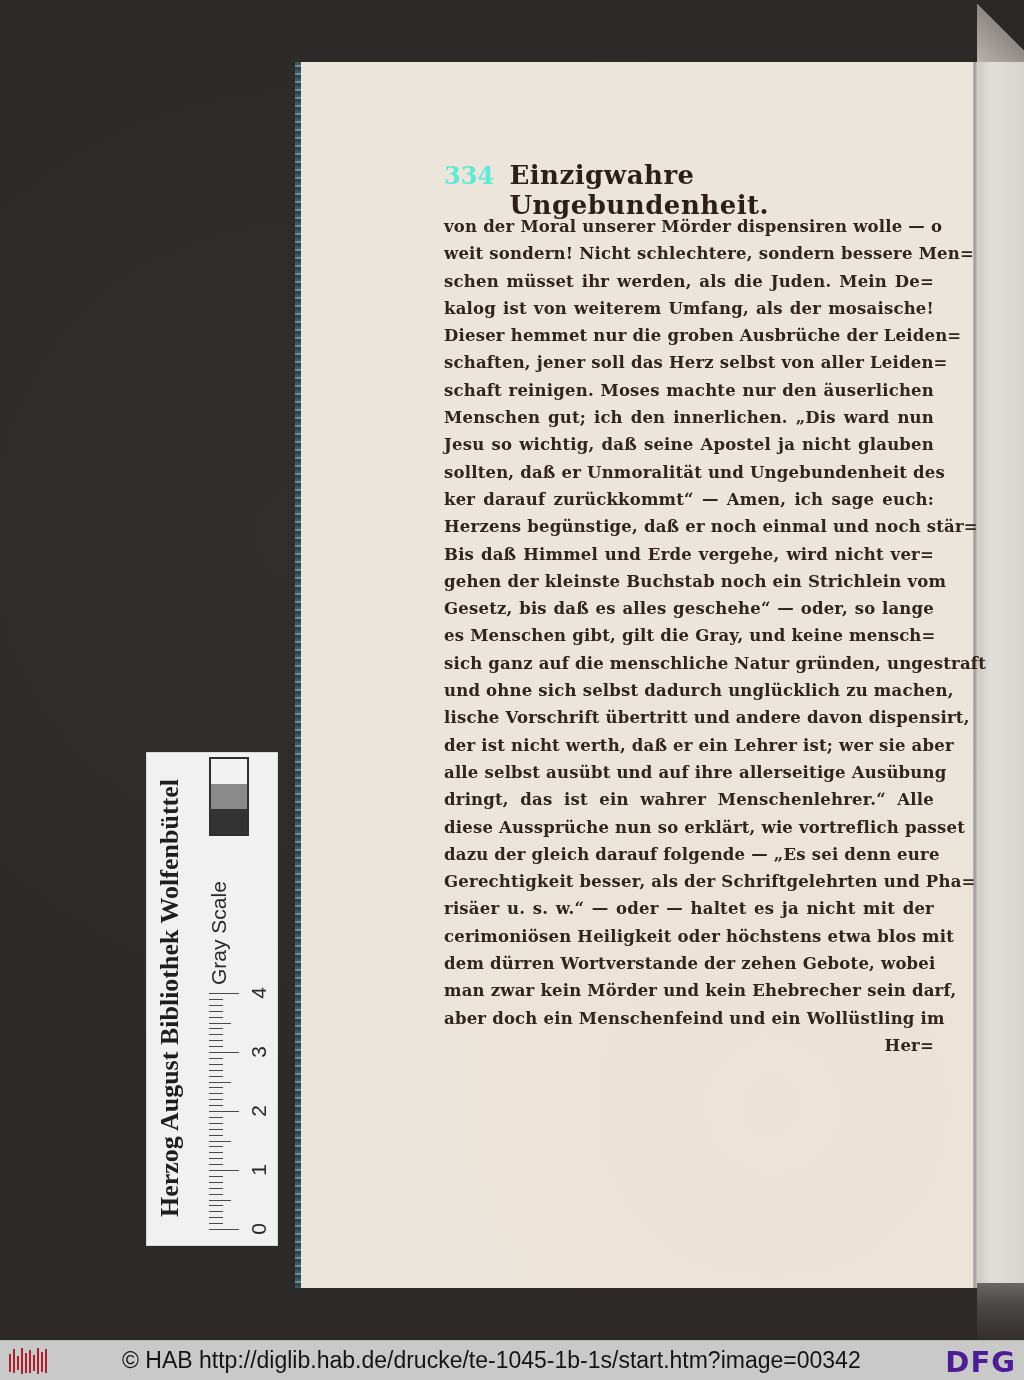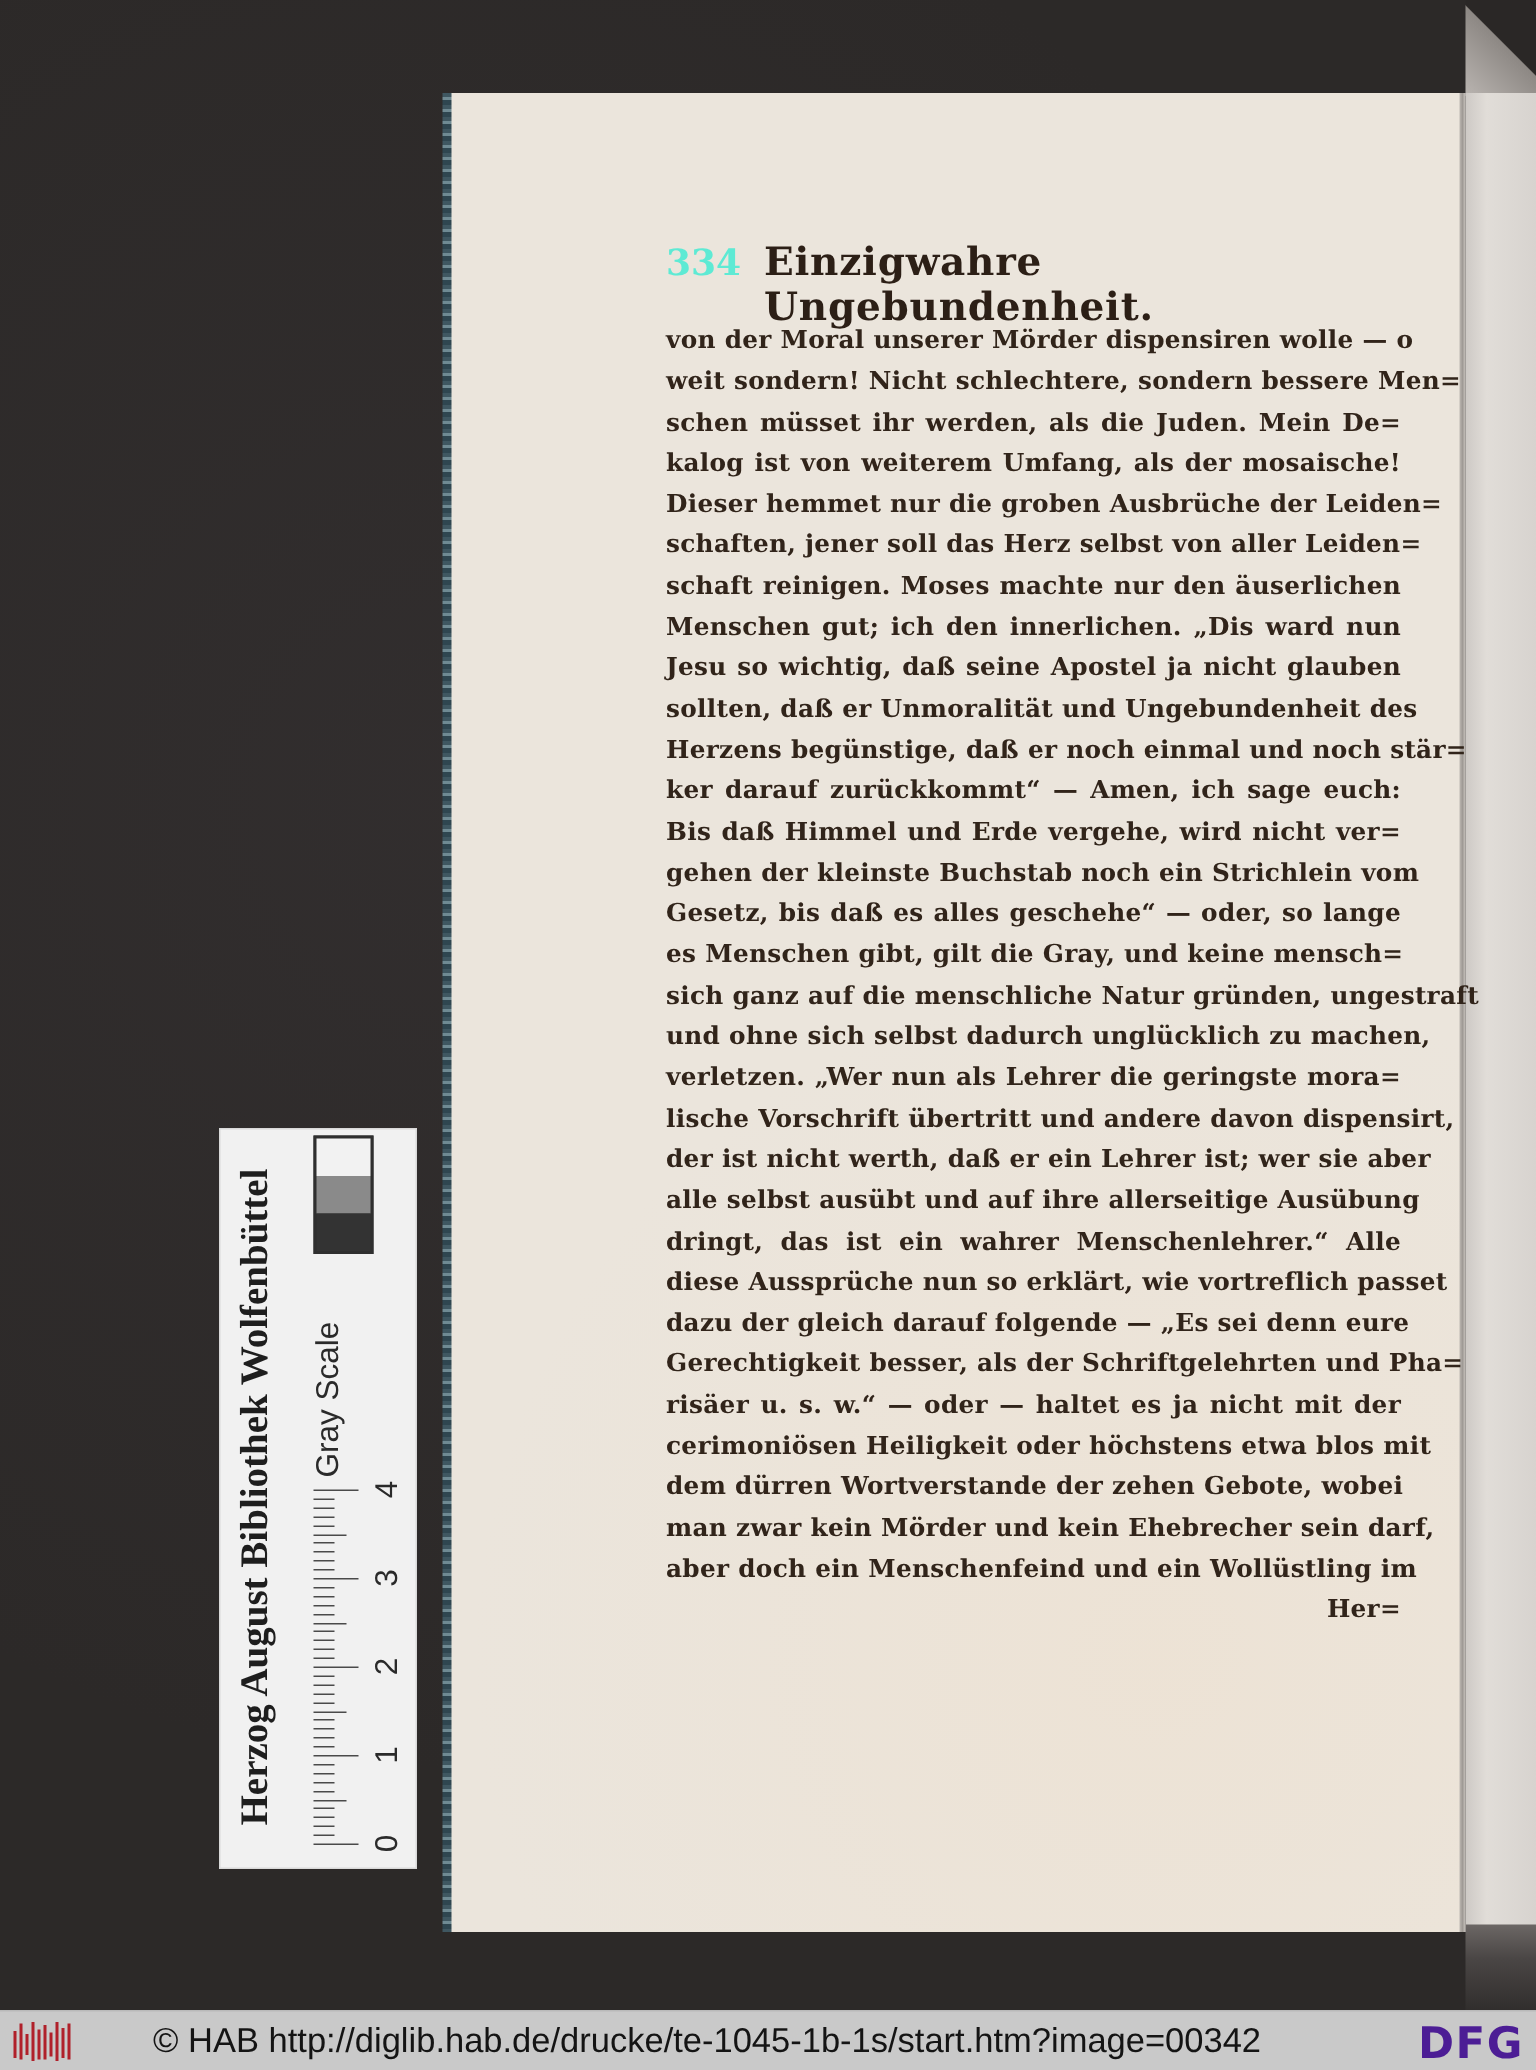--- a/index.html
+++ b/index.html
@@ -99,21 +99,21 @@
     }
     .ruler-num {
       position: absolute; left: 56px;
       transform: rotate(-90deg);
       font-family: "Liberation Sans", sans-serif; font-size: 21px; color: #2a2a2a;
     }
     
     .footer {
       position: absolute; left: 0; top: 1340px; width: 1024px; height: 40px;
       background: #c9c9c9; border-top: 1px solid #b9b9b9;
-      display: flex; align-items: center;
+      display: flex; align-items: center; gap: 20px;
     }
     .hab-logo {
       width: 48px; height: 40px; display: flex; align-items: center; justify-content: center;
       margin-left: 4px;
     }
     .copyright {
       font-family: "Liberation Sans", sans-serif; font-size: 23px; color: #141414;
       margin-left: 50px; white-space: nowrap;
     }
     .dfg-logo {
@@ -143,29 +143,28 @@
       <div class="line">von der Moral unserer Mörder dispensiren wolle — o</div>
       <div class="line">weit sondern! Nicht schlechtere, sondern bessere Men=</div>
       <div class="line">schen müsset ihr werden, als die Juden.  Mein De=</div>
       <div class="line">kalog ist von weiterem Umfang, als der mosaische!</div>
       <div class="line">Dieser hemmet nur die groben Ausbrüche der Leiden=</div>
       <div class="line">schaften, jener soll das Herz selbst von aller Leiden=</div>
       <div class="line">schaft reinigen.  Moses machte nur den äuserlichen</div>
       <div class="line">Menschen gut; ich den innerlichen.  „Dis ward nun</div>
       <div class="line">Jesu so wichtig, daß seine Apostel ja nicht glauben</div>
       <div class="line">sollten, daß er Unmoralität und Ungebundenheit des</div>
+      <div class="line">ker darauf zurückkommt“ — Amen, ich sage euch:</div>
       <div class="line">Herzens begünstige, daß er noch einmal und noch stär=</div>
-      <div class="line">ker darauf zurückkommt“ — Amen, ich sage euch:</div>
       <div class="line">Bis daß Himmel und Erde vergehe, wird nicht ver=</div>
       <div class="line">gehen der kleinste Buchstab noch ein Strichlein vom</div>
       <div class="line">Gesetz, bis daß es alles geschehe“ — oder, so lange</div>
       <div class="line">es Menschen gibt, gilt die Gray, und keine mensch=</div>
       <div class="line">sich ganz auf die menschliche Natur gründen, ungestraft</div>
       <div class="line">und ohne sich selbst dadurch unglücklich zu machen,</div>
-      <div class="line">verletzen.  „Wer nun als Lehrer die geringste mora=</div>
       <div class="line">lische Vorschrift übertritt und andere davon dispensirt,</div>
       <div class="line">der ist nicht werth, daß er ein Lehrer ist; wer sie aber</div>
       <div class="line">alle selbst ausübt und auf ihre allerseitige Ausübung</div>
       <div class="line">dringt, das ist ein wahrer Menschenlehrer.“  Alle</div>
       <div class="line">diese Aussprüche nun so erklärt, wie vortreflich passet</div>
       <div class="line">dazu der gleich darauf folgende — „Es sei denn eure</div>
       <div class="line">Gerechtigkeit besser, als der Schriftgelehrten und Pha=</div>
       <div class="line">risäer u. s. w.“ — oder — haltet es ja nicht mit der</div>
       <div class="line">cerimoniösen Heiligkeit oder höchstens etwa blos mit</div>
       <div class="line">dem dürren Wortverstande der zehen Gebote, wobei</div>

